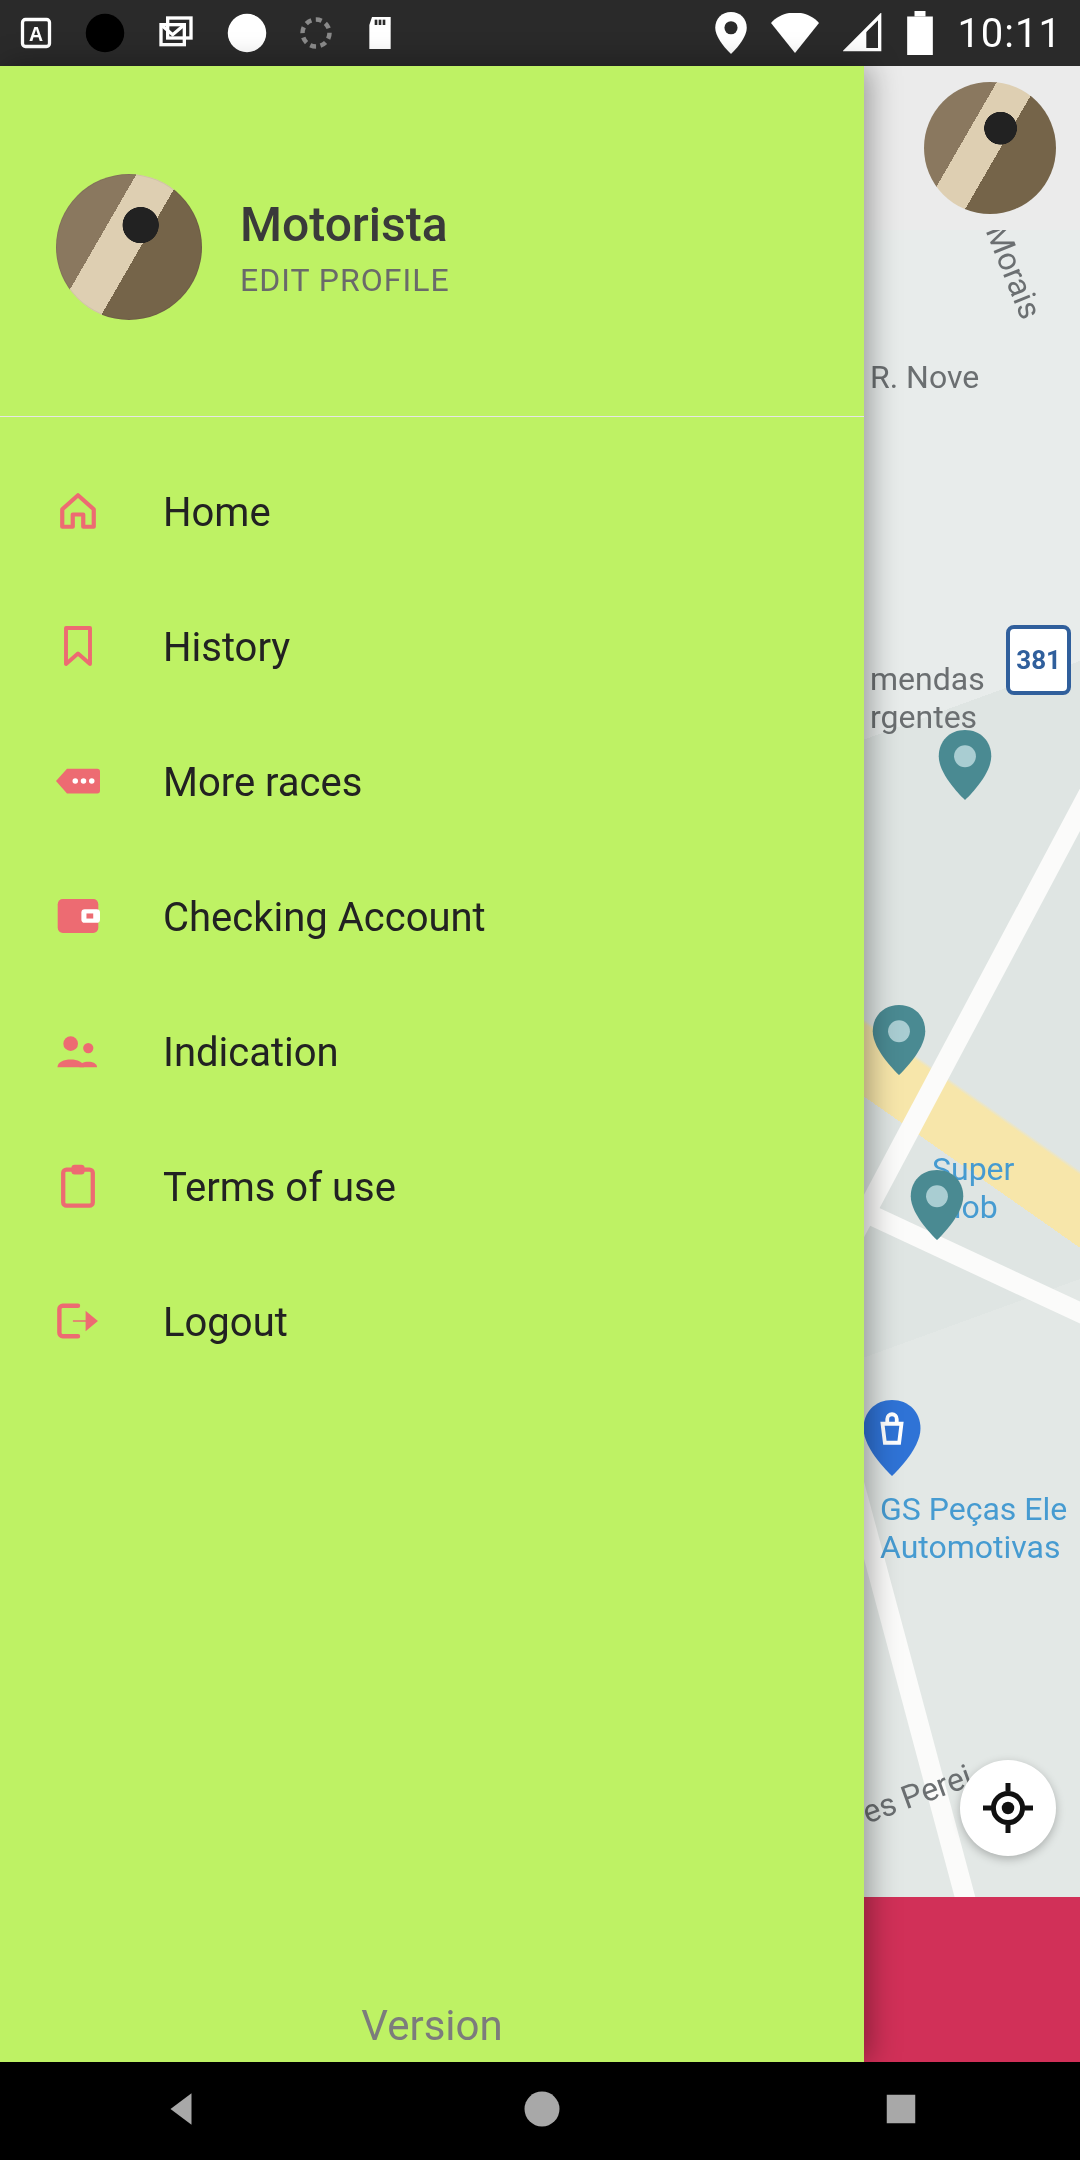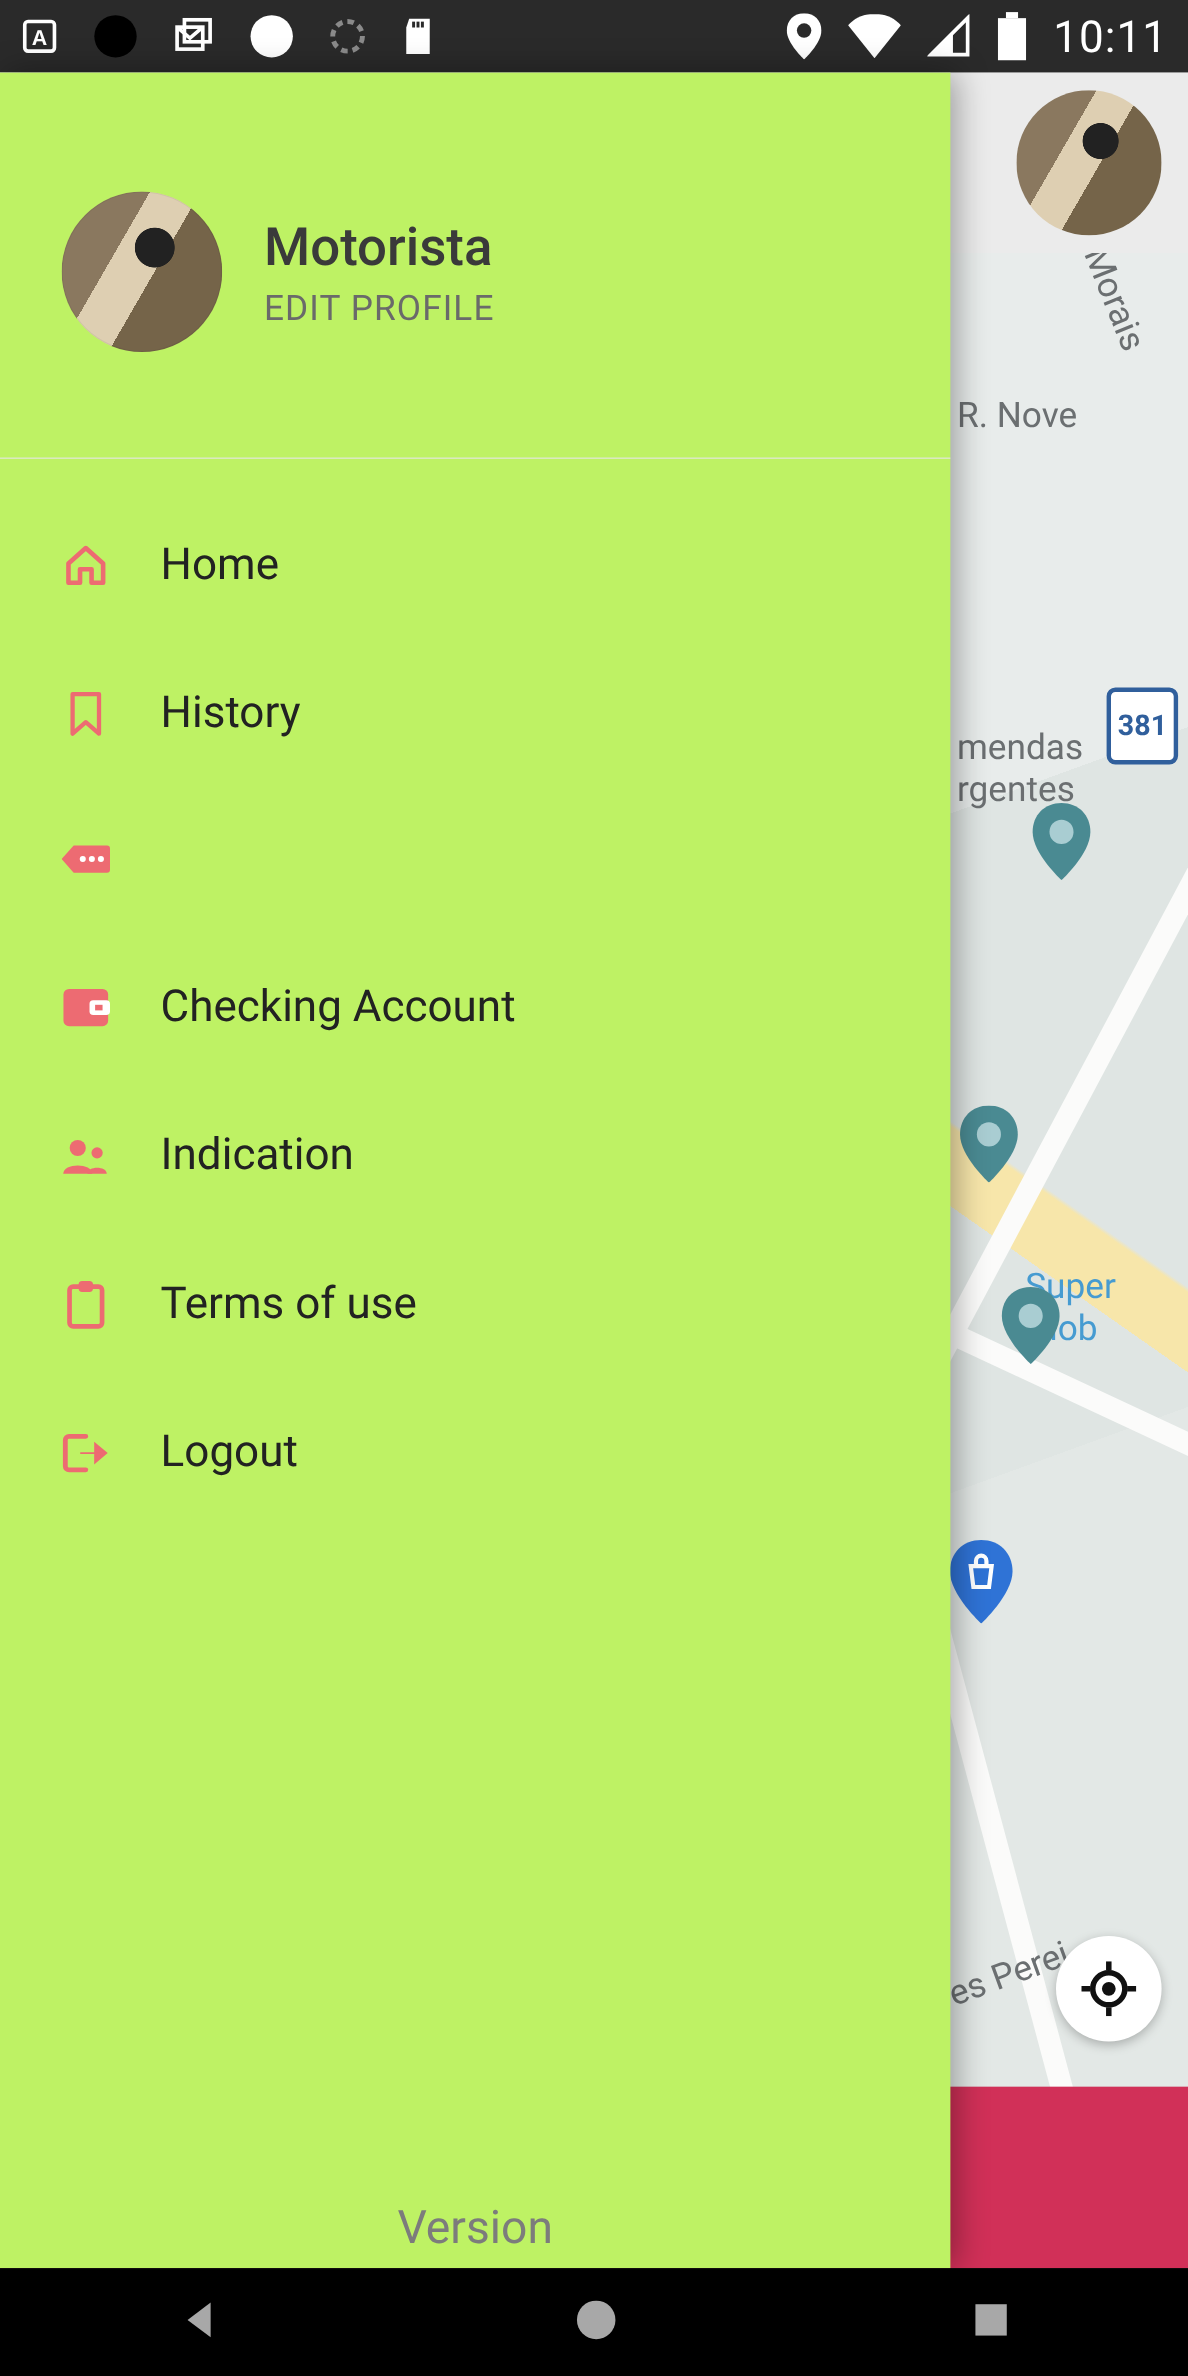--- a/index.html
+++ b/index.html
@@ -96,21 +96,21 @@
     background:
       radial-gradient(circle at 58% 35%, #222 0 14%, transparent 14.5%),
       linear-gradient(120deg,#8a785f 0 35%,#decfb2 35% 55%,#756449 55% 100%);
     box-shadow: inset 0 0 0 1px rgba(0,0,0,.06);
   }
   .profile-name { font-size:48px; color:#3a3a3a; font-weight:500; }
   .edit-link { font-size:32px; color:#6a6a6a; letter-spacing:1px; margin-top:8px; }
 
   .menu { flex:0 0 auto; display:flex; flex-direction:column; padding-top:28px; }
   .menu-item {
-    display:flex; align-items:flex-end; gap:46px;
+    display:flex; align-items:flex-start; gap:63px;
     padding:44px 56px; font-size:40px; color:#222;
   }
   .menu-item .mi-icon {
     width:44px; height:44px; display:flex; align-items:center; justify-content:center;
   }
 
   .drawer-footer {
     margin-top:auto; text-align:center;
     font-size:42px; color:#7c7c7c; padding:14px 0 12px;
   }
@@ -181,20 +181,22 @@
       <div class="road2"></div>
       <div class="road3"></div>
       <div class="road4"></div>
 
     <span class="map-label rn">R. Nove</span>
     <span class="map-label om">R. Osório de Morais</span>
     <span class="route-badge">381</span>
     <span class="map-label enc" style="white-space:pre">mendas
 rgentes</span>
     <span class="map-label sg">Super Glob</span>
+    <span class="map-label gs" style="white-space:pre">GS Peças Ele
+Automotivas</span>
     <span class="map-label per">es Perei</span>
 
     <div class="pin p1">
         <svg viewBox="0 0 24 32">
           <path d="M12 0 C5 0 0 5 0 12 C0 21 12 32 12 32 C12 32 24 21 24 12 C24 5 19 0 12 0 Z" fill="#4a8a92"></path>
           <circle cx="12" cy="12" r="5" fill="#a9cdd2"></circle>
         </svg>
       </div>
     <div class="pin p2">
         <svg viewBox="0 0 24 32">
@@ -261,20 +263,21 @@
 
     <div class="menu-item">
       <span class="mi-icon">
         <svg width="52" height="36" viewBox="0 0 32 22">
             <path d="M8 2 H30 A2 2 0 0 1 32 4 V18 A2 2 0 0 1 30 20 H8 L0 11 Z" fill="#ed6b72"></path>
             <circle cx="14" cy="11" r="2" fill="#fff"></circle>
             <circle cx="20" cy="11" r="2" fill="#fff"></circle>
             <circle cx="26" cy="11" r="2" fill="#fff"></circle>
           </svg>
       </span>
+      <span>More races</span>
     </div>
 
     <div class="menu-item">
       <span class="mi-icon">
         <svg width="44" height="38" viewBox="0 0 26 22">
             <rect x="1" y="1" width="24" height="20" rx="3" fill="#ed6b72"></rect>
             <rect x="15" y="7" width="11" height="8" rx="2" fill="#fff"></rect>
             <rect x="18" y="9.5" width="4" height="3" fill="#ed6b72"></rect>
           </svg>
       </span>

